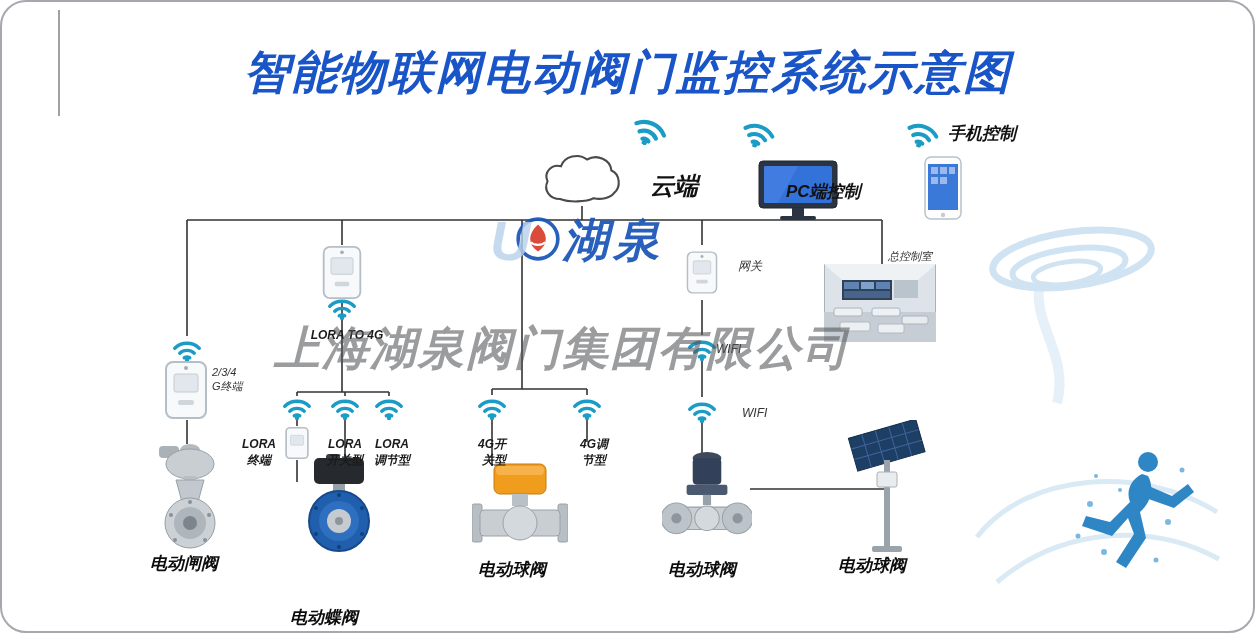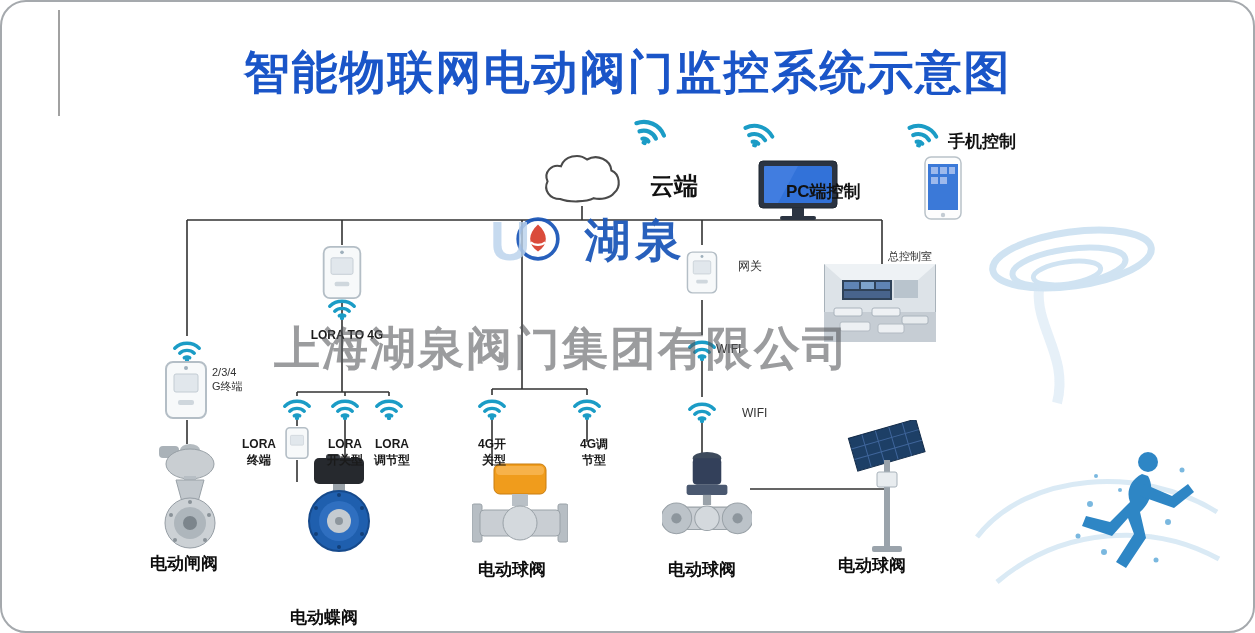--- a/index.html
+++ b/index.html
@@ -1,38 +1,38 @@
 <!DOCTYPE html>
 <html><head>
 <meta charset="utf-8">
 <style>
   html,body{margin:0;padding:0;background:#fff;}
   #frame{
     position:relative;width:1255px;height:633px;background:#ffffff;
     border:2px solid #a5a9ad;border-radius:26px;overflow:hidden;
-    font-family:"Liberation Sans","DejaVu Sans",sans-serif;box-sizing:border-box;
+    font-family:"Liberation Sans","DejaVu Sans",sans-serif;box-sizing:border-box;font-style:italic;
   }
   .abs{position:absolute;}
   .title{
     position:absolute;top:40px;left:0;width:100%;text-align:center;
     font-size:46px;font-weight:900;color:#1a55c8;letter-spacing:2px;z-index:10;white-space:nowrap;
   }
   .big-label{font-size:24px;font-weight:800;color:#111;z-index:4;}
   .ctrl-label{font-size:17px;font-weight:800;color:#111;z-index:4;white-space:nowrap;}
   .node2{position:absolute;text-align:center;font-weight:700;font-size:12px;line-height:1.3;color:#1a1a1a;z-index:4;white-space:nowrap;}
   .small-label{position:absolute;font-size:12px;color:#333;z-index:4;white-space:nowrap;}
   .tiny-label{position:absolute;font-size:11px;color:#333;line-height:1.3;z-index:4;white-space:nowrap;}
   .device-label{position:absolute;font-size:17px;font-weight:800;color:#0d0d0d;z-index:4;white-space:nowrap;}
   .wm-company{
     position:absolute;top:316px;left:272px;font-size:46px;font-weight:700;
     color:#54565a;opacity:.58;letter-spacing:2px;white-space:nowrap;z-index:9;
   }
   .wm-logo{position:absolute;top:206px;left:488px;display:flex;align-items:center;z-index:9;opacity:.94;}
   .wm-logo-u{font-size:56px;font-weight:800;color:#b9d2ec;margin-right:-16px;opacity:.85;}
-  .wm-logo-text{font-size:46px;font-weight:900;color:#1b57b8;letter-spacing:5px;margin-left:22px;white-space:nowrap;}
+  .wm-logo-text{font-size:46px;font-weight:900;color:#1b57b8;letter-spacing:5px;margin-left:0;white-space:nowrap;}
   .lines-svg{position:absolute;left:0;top:0;z-index:1;}
   .icon-wrap{position:absolute;z-index:3;}
   .deco{position:absolute;z-index:0;}
   .artifact{position:absolute;left:56px;top:8px;width:2px;height:106px;background:#8a8a8a;opacity:.8;z-index:2;}
 </style>
 </head>
 <body>
 
 <div id="frame">
 
@@ -142,21 +142,21 @@
   <div class="icon-wrap" style="left:902px;top:116px;transform:rotate(18deg);">
     <svg width="36" height="30" viewBox="0 0 40 34">
       <g fill="none" stroke="#1b9cc6" stroke-width="4.5" stroke-linecap="round">
         <path d="M4 16 A23 23 0 0 1 36 16"></path>
           <path d="M10.5 22.5 A14 14 0 0 1 29.5 22.5"></path>
           <path d="M16.5 28.5 A6.5 6.5 0 0 1 23.5 28.5"></path>
       </g>
         <circle cx="20" cy="31.5" r="2.8" fill="#1b9cc6"></circle>
     </svg>
   </div>
-  <div class="abs ctrl-label" style="left:946px;top:128px;">手机控制</div>
+  <div class="abs ctrl-label" style="left:946px;top:120px;">手机控制</div>
   <div class="icon-wrap" style="left:922px;top:154px;">
     <svg width="38" height="64" viewBox="0 0 38 64">
       <rect x="1" y="1" width="36" height="62" rx="6" fill="#fdfdfd" stroke="#b9c2c9" stroke-width="1.5"></rect>
       <rect x="4" y="8" width="30" height="46" fill="#3b79d8"></rect>
       <g fill="#9db9ec">
         <rect x="7" y="11" width="7" height="7"></rect>
           <rect x="16" y="11" width="7" height="7"></rect>
           <rect x="25" y="11" width="6" height="7"></rect>
         <rect x="7" y="21" width="7" height="7"></rect>
           <rect x="16" y="21" width="7" height="7"></rect>

